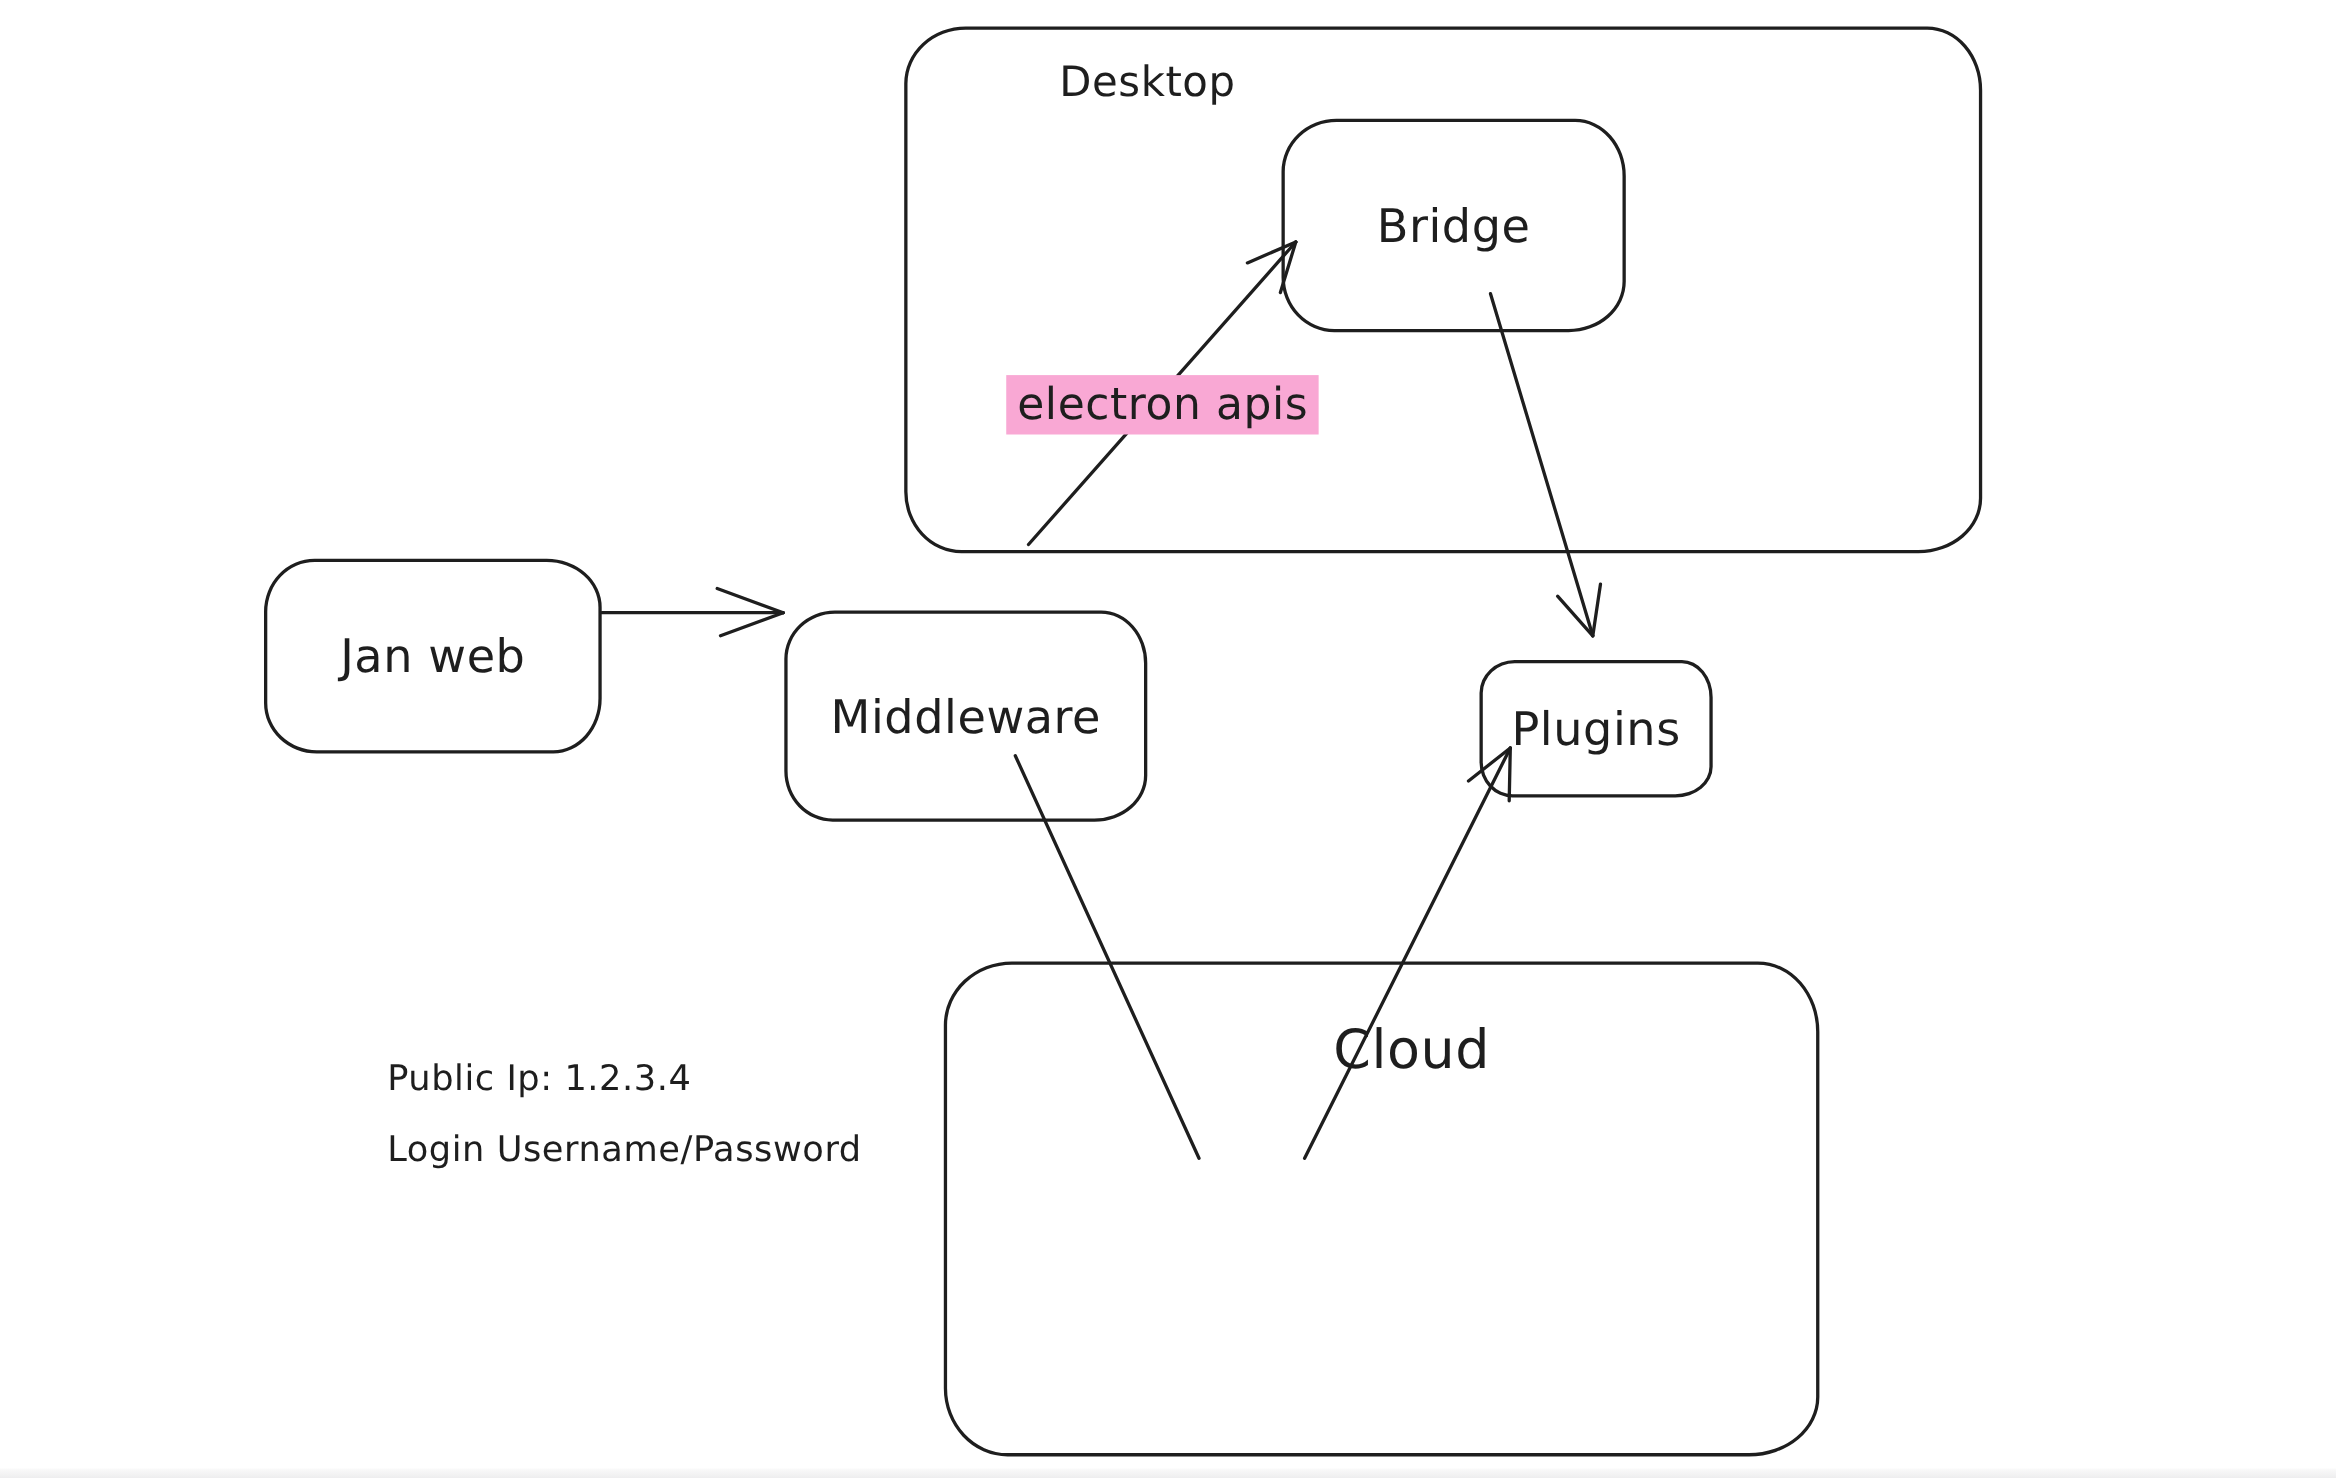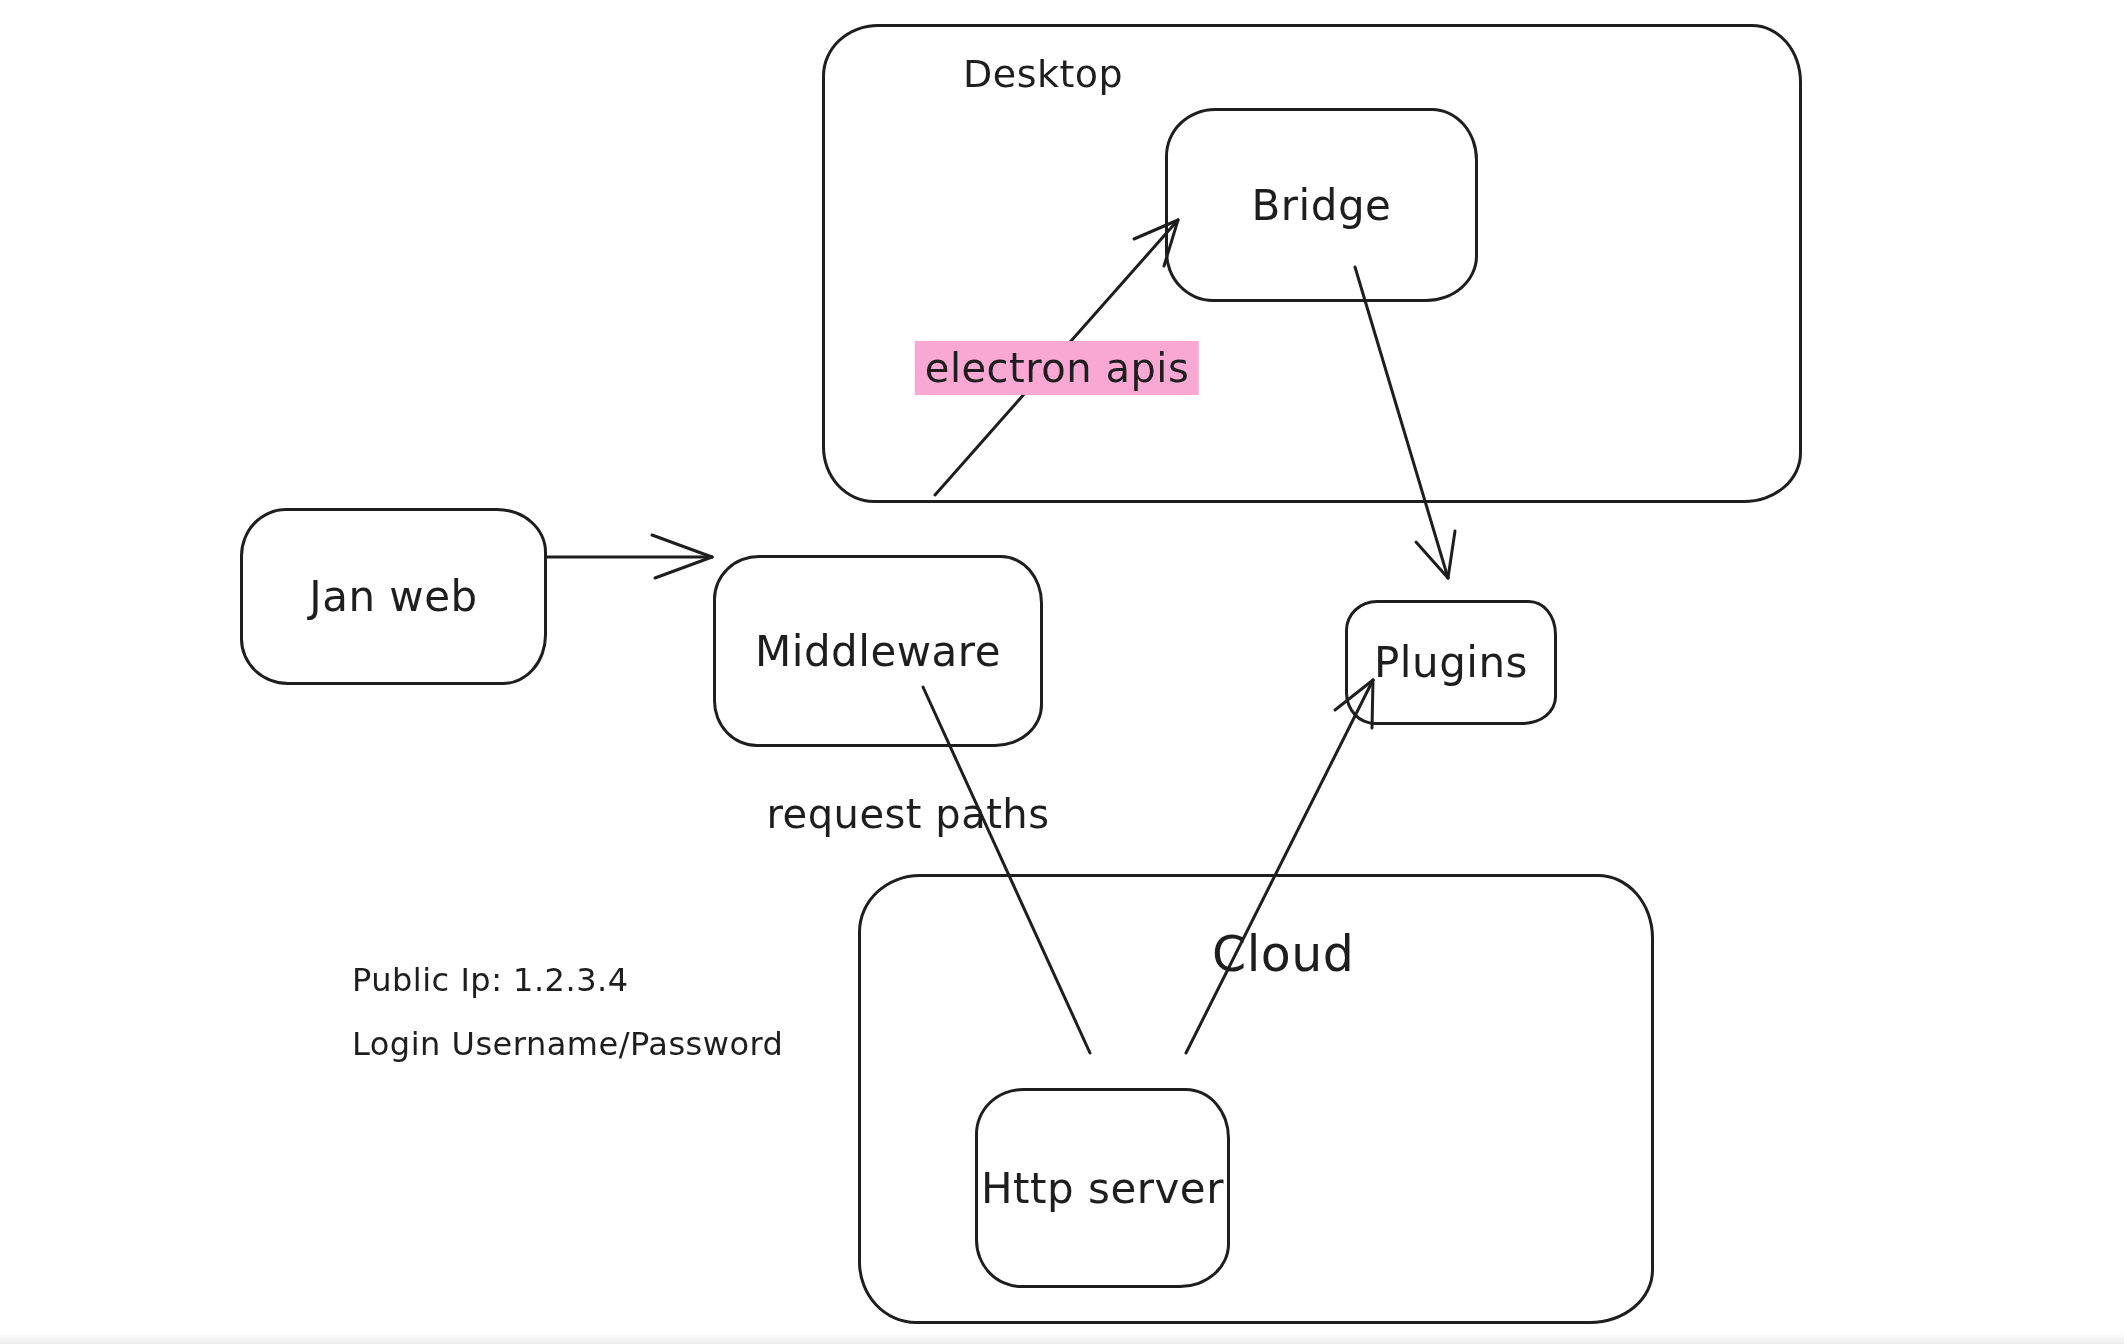--- a/index.html
+++ b/index.html
@@ -124,29 +124,25 @@
   </div>
   <div class="node node-middleware">
     <span>Middleware</span>
   </div>
   <div class="node node-bridge">
     <span>Bridge</span>
   </div>
   <div class="node node-plugins">
     <span>Plugins</span>
   </div>
-  <div class="node node-http-server">
-    <span>Http server</span>
-  </div>
 
   <div class="lbl lbl-desktop">Desktop</div>
   <div class="lbl lbl-cloud">Cloud</div>
 
   <div class="edge-lbl edge-lbl-electron">electron apis</div>
-  <div class="edge-lbl edge-lbl-request">request paths</div>
 
   <div class="annotation">
     <div>Public Ip: 1.2.3.4</div>
     <div>Login Username/Password</div>
   </div>
 
   <div class="bottom-edge"></div>
 
 </div>
 

